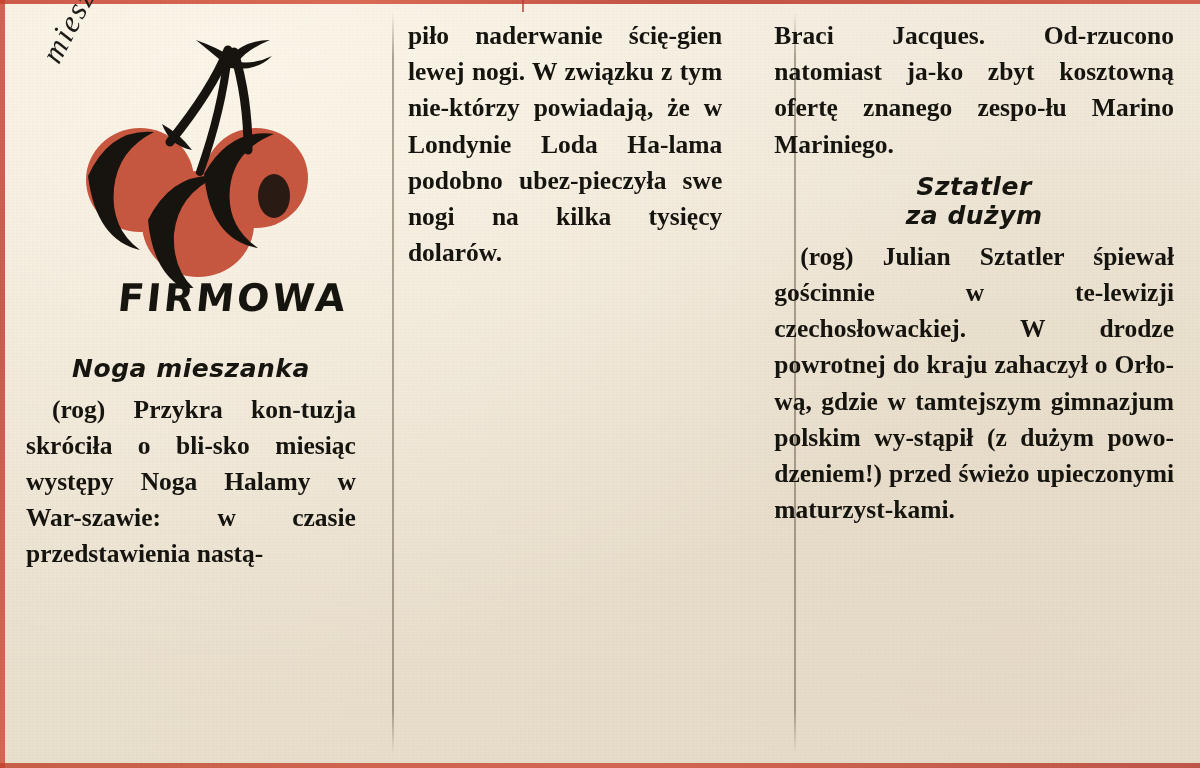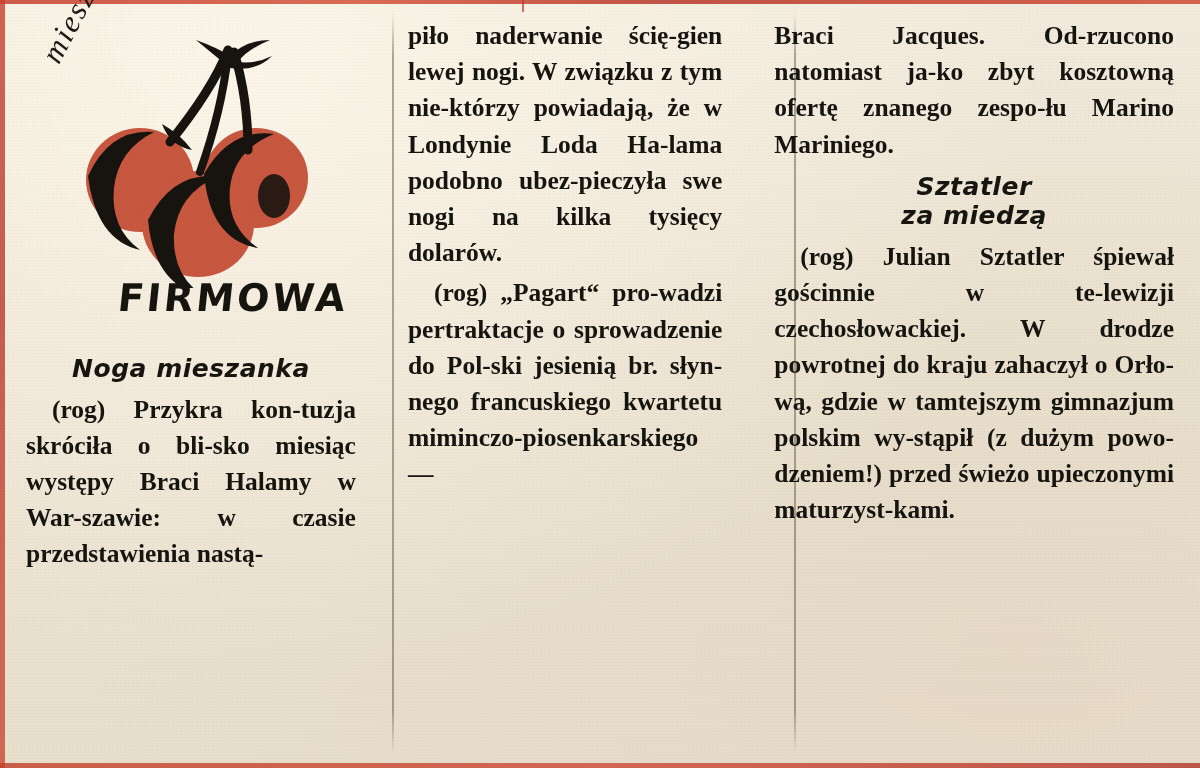--- a/index.html
+++ b/index.html
@@ -199,44 +199,43 @@
             <path d="M118 12 q22 8 34 16 q16 -16 40 -16 q-24 10 -32 22 q18 2 34 -6 q-16 16 -42 12" fill="#17140f"></path>
             <path d="M84 96 q18 10 30 26 q-22 -4 -30 -26z" fill="#17140f"></path>
           </svg>
         </div>
 
         <div class="firmowa-word">FIRMOWA</div>
       </div>
 
       <h2 class="headline">Noga mieszanka</h2>
 
-      <p class="body first"><span class="indent"></span><span>(rog) Przykra kon-tuzja skróciła o bli-sko miesiąc występy Braci Halamy w War-szawie: w czasie przedstawienia nastą-</span></p>
+      <p class="body first"><span class="indent"></span><span>(rog) Przykra kon-tuzja skróciła o bli-sko miesiąc występy Noga Halamy w War-szawie: w czasie przedstawienia nastą-</span></p>
 
     </div>
 
     <div class="col" id="col-mid">
 
       <div class="mid-top">
         <p class="body">piło naderwanie ścię-gien lewej nogi. W związku z tym nie-którzy powiadają, że w Londynie Loda Ha-lama podobno ubez-pieczyła swe nogi na kilka tysięcy dolarów.</p>
       </div>
 
 
-      <p class="body first"><span class="indent"></span><span>(rog) „Pagart“ pro-wadzi pertraktacje o sprowadzenie do Pol-ski jesienią br. słyn-nego francuskiego kwartetu miminczo-piosenkarskiego —</span></p>
 
     </div>
 
     <div class="col" id="col-right">
 
       <div class="mid-top">
         <p class="body">Braci Jacques. Od-rzucono natomiast ja-ko zbyt kosztowną ofertę znanego zespo-łu Marino Mariniego.</p>
       </div>
 
       <h2 class="headline tight">
         <span>Sztatler</span><br>
-        <span>za miedzą</span>
+        <span>za dużym</span>
       </h2>
 
       <p class="body first"><span class="indent"></span><span>(rog) Julian Sztatler śpiewał gościnnie w te-lewizji czechosłowackiej. W drodze powrotnej do kraju zahaczył o Orło-wą, gdzie w tamtejszym gimnazjum polskim wy-stąpił (z dużym powo-dzeniem!) przed świeżo upieczonymi maturzyst-kami.</span></p>
 
     </div>
 
   </div>
 
   <div class="grain"></div>
 </div>

